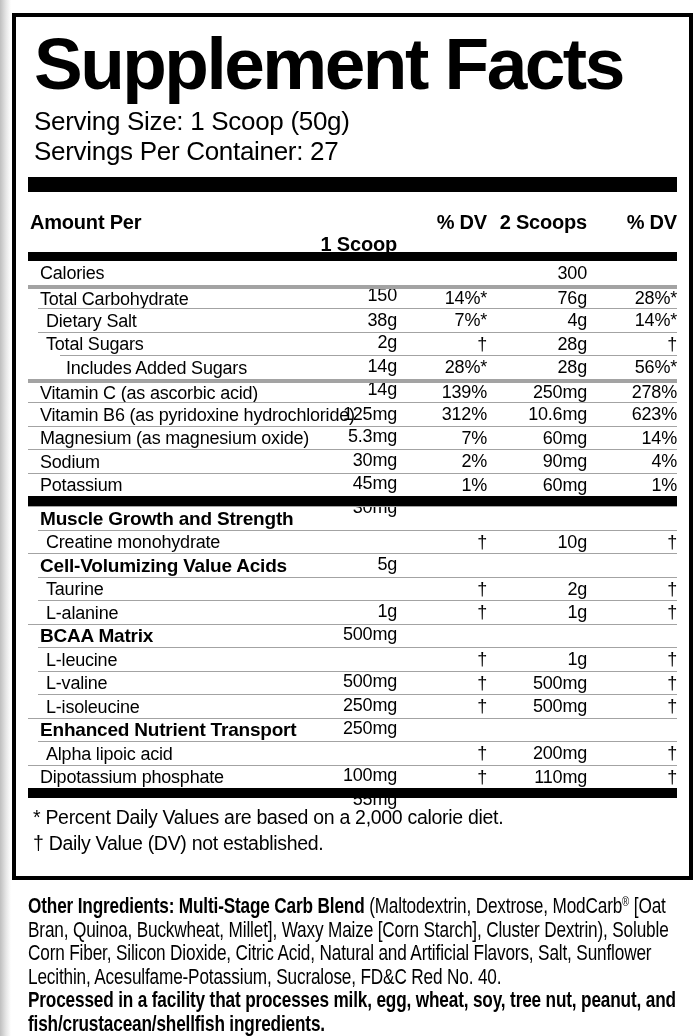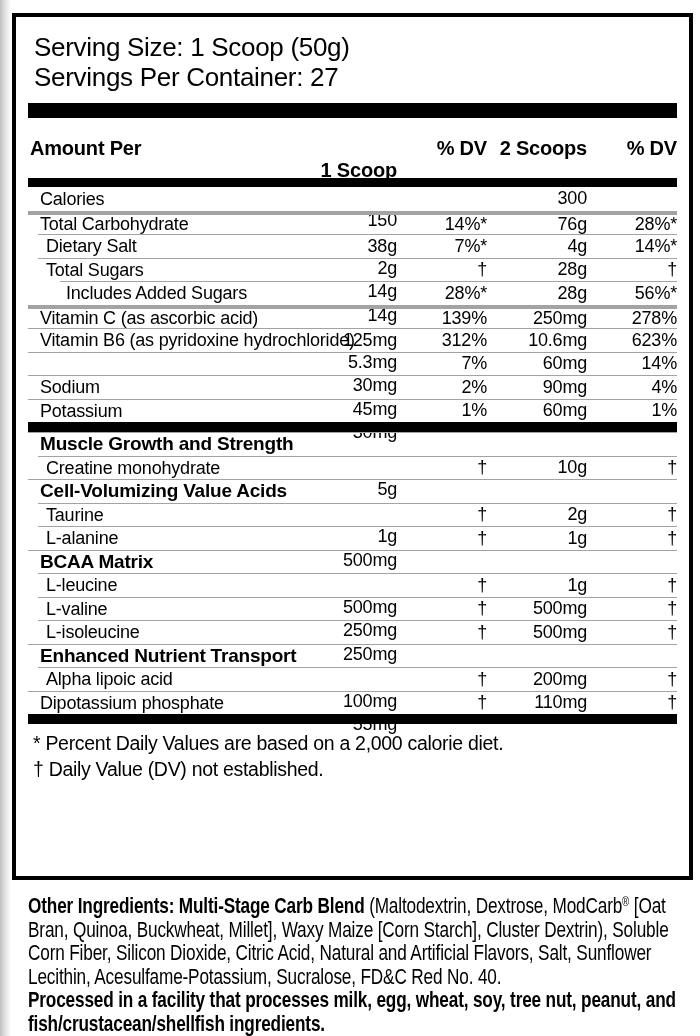--- a/index.html
+++ b/index.html
@@ -53,20 +53,21 @@
   }
   .other .b, .allergen { font-weight:bold; }
   .other sup { font-size:12px; vertical-align:7px; letter-spacing:0; }
 </style>
 </head>
 <body>
 
 <div class="scan-edge"></div>
 
 <div class="box">
+  <div class="title">Supplement Facts</div>
 
   <div class="serving-block">
     <div>Serving Size: 1 Scoop (50g)</div>
     <div>Servings Per Container: 27</div>
   </div>
 
   <div class="bar bar-top"></div>
 
   <div class="header-row">
     <span class="hname">Amount Per</span>
@@ -122,20 +123,21 @@
         <span class="cell cdv2">278%</span>
       </div>
       <div class="row">
         <span class="name">Vitamin B6 (as pyridoxine hydrochloride)</span>
         <span class="cell cv1">5.3mg</span>
         <span class="cell cdv1">312%</span>
         <span class="cell cv2">10.6mg</span>
         <span class="cell cdv2">623%</span>
       </div>
       <div class="row">
+        <span class="name">Magnesium (as magnesium oxide)</span>
         <span class="cell cv1">30mg</span>
         <span class="cell cdv1">7%</span>
         <span class="cell cv2">60mg</span>
         <span class="cell cdv2">14%</span>
       </div>
       <div class="row">
         <span class="name">Sodium</span>
         <span class="cell cv1">45mg</span>
         <span class="cell cdv1">2%</span>
         <span class="cell cv2">90mg</span>

